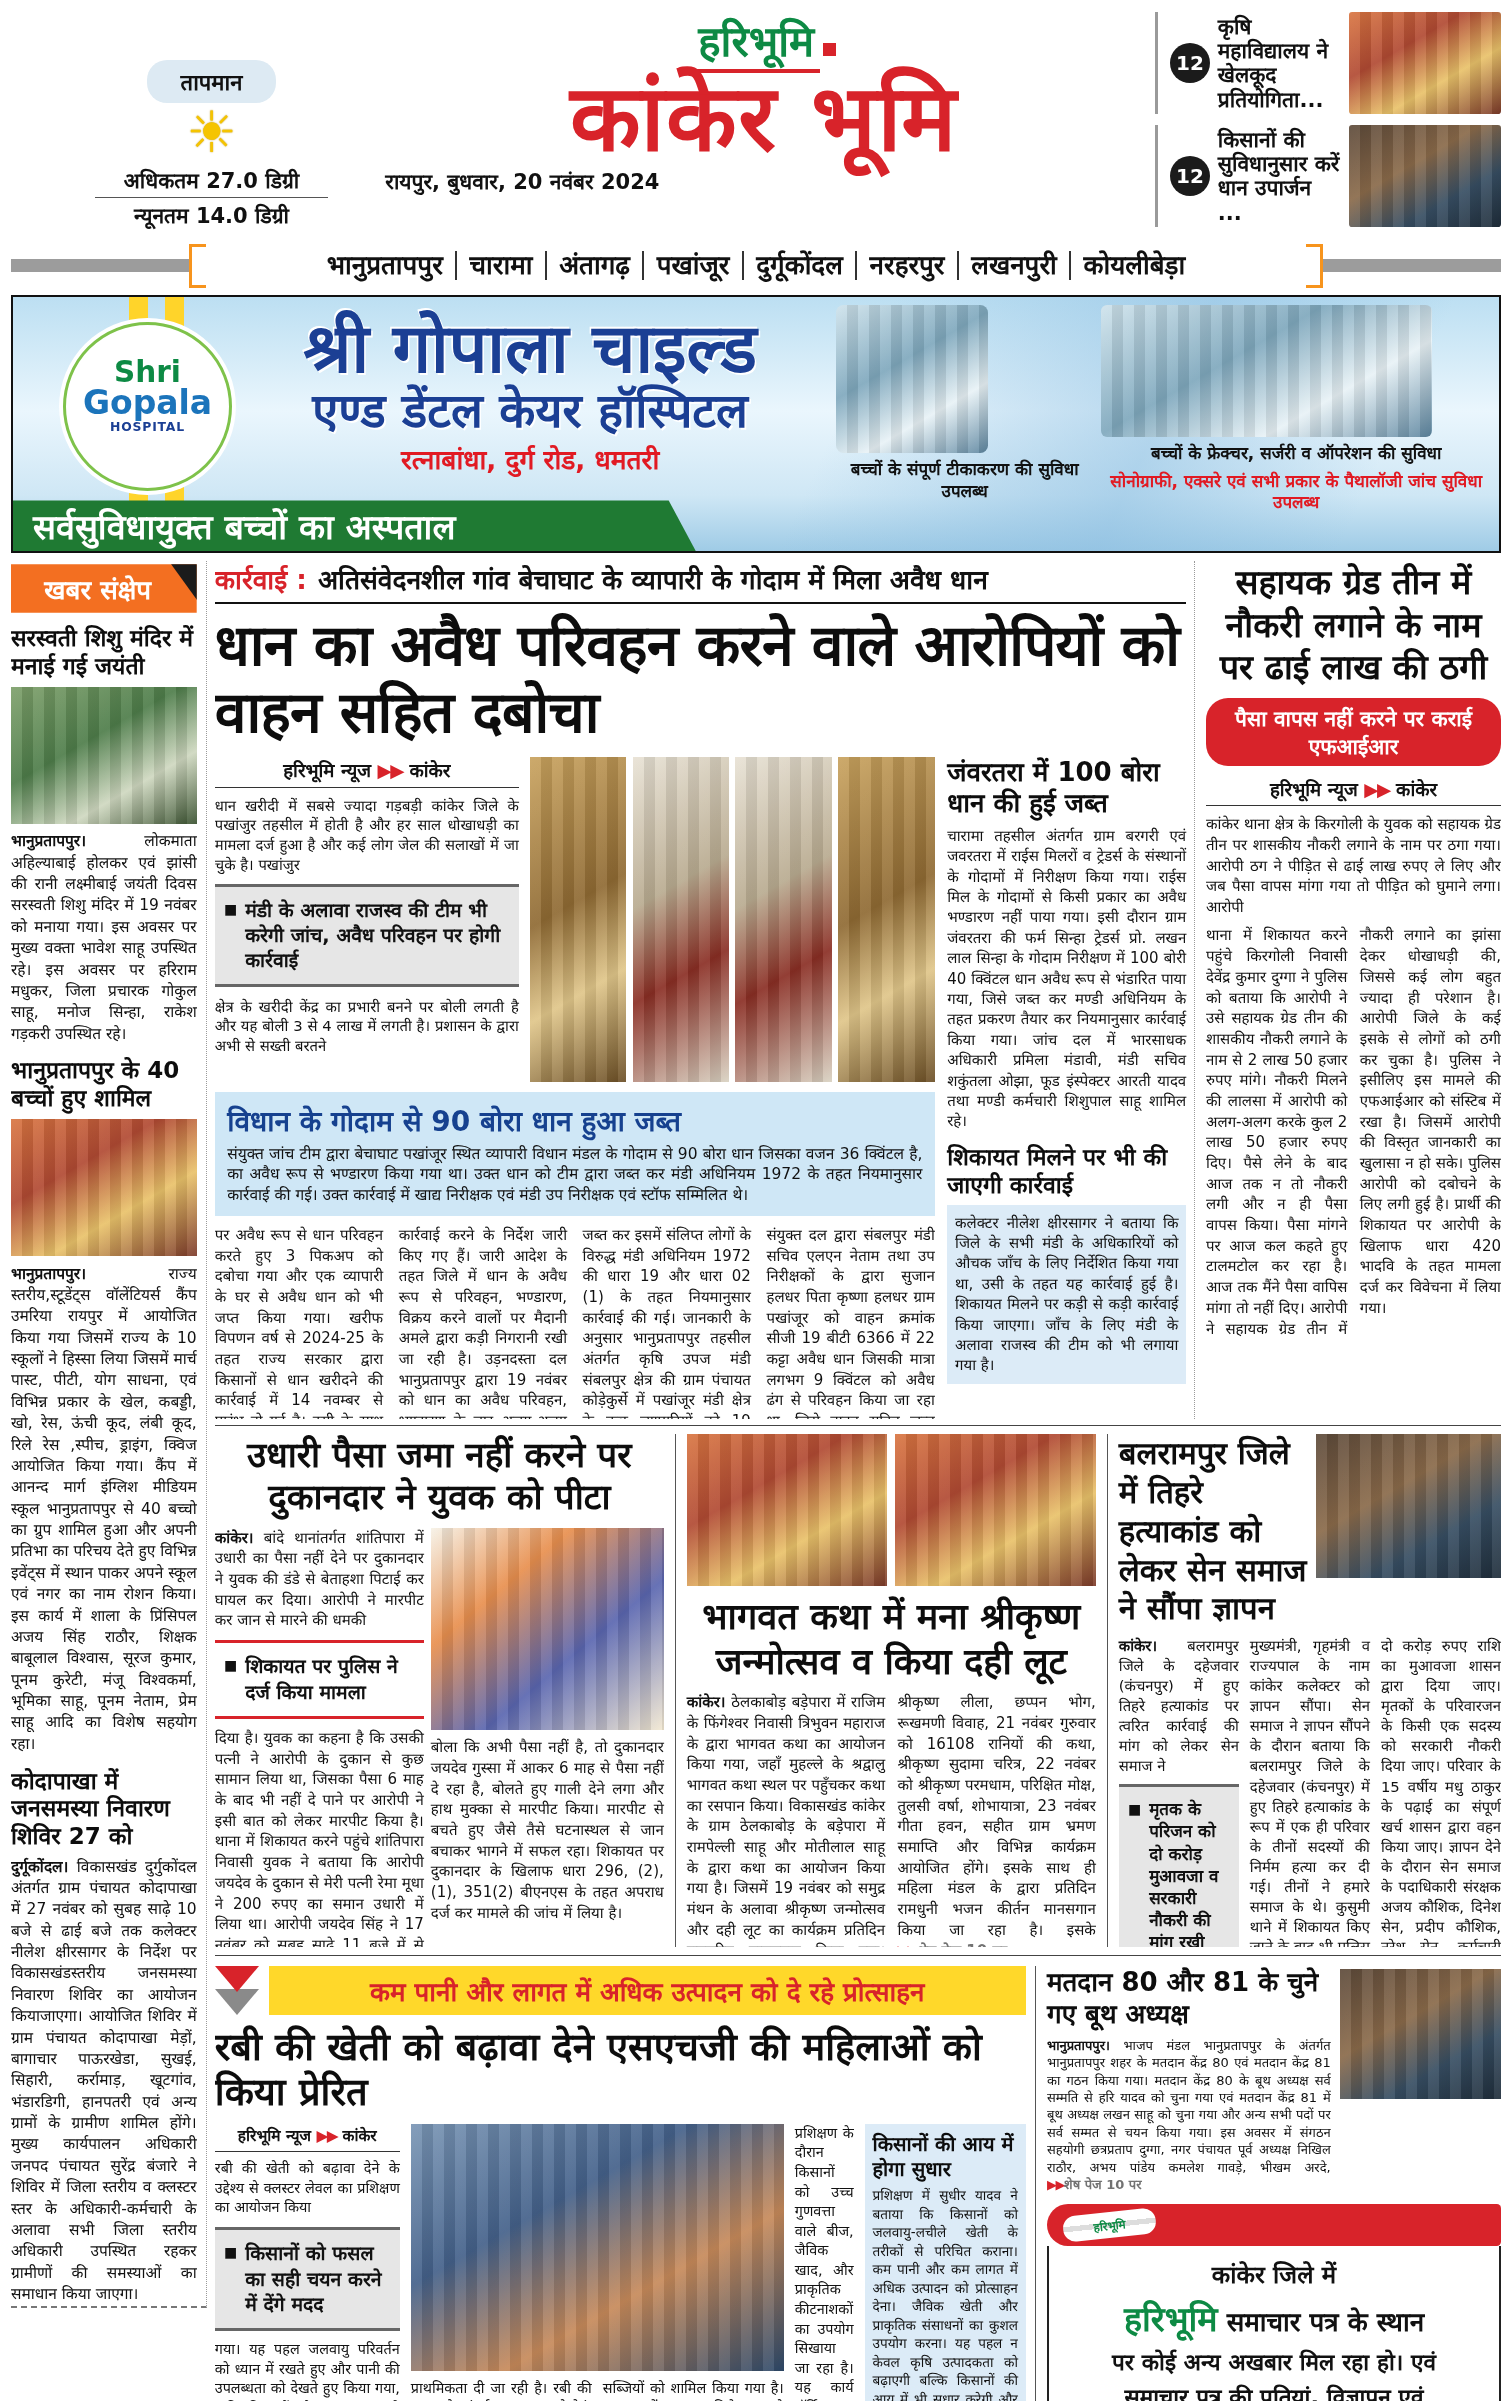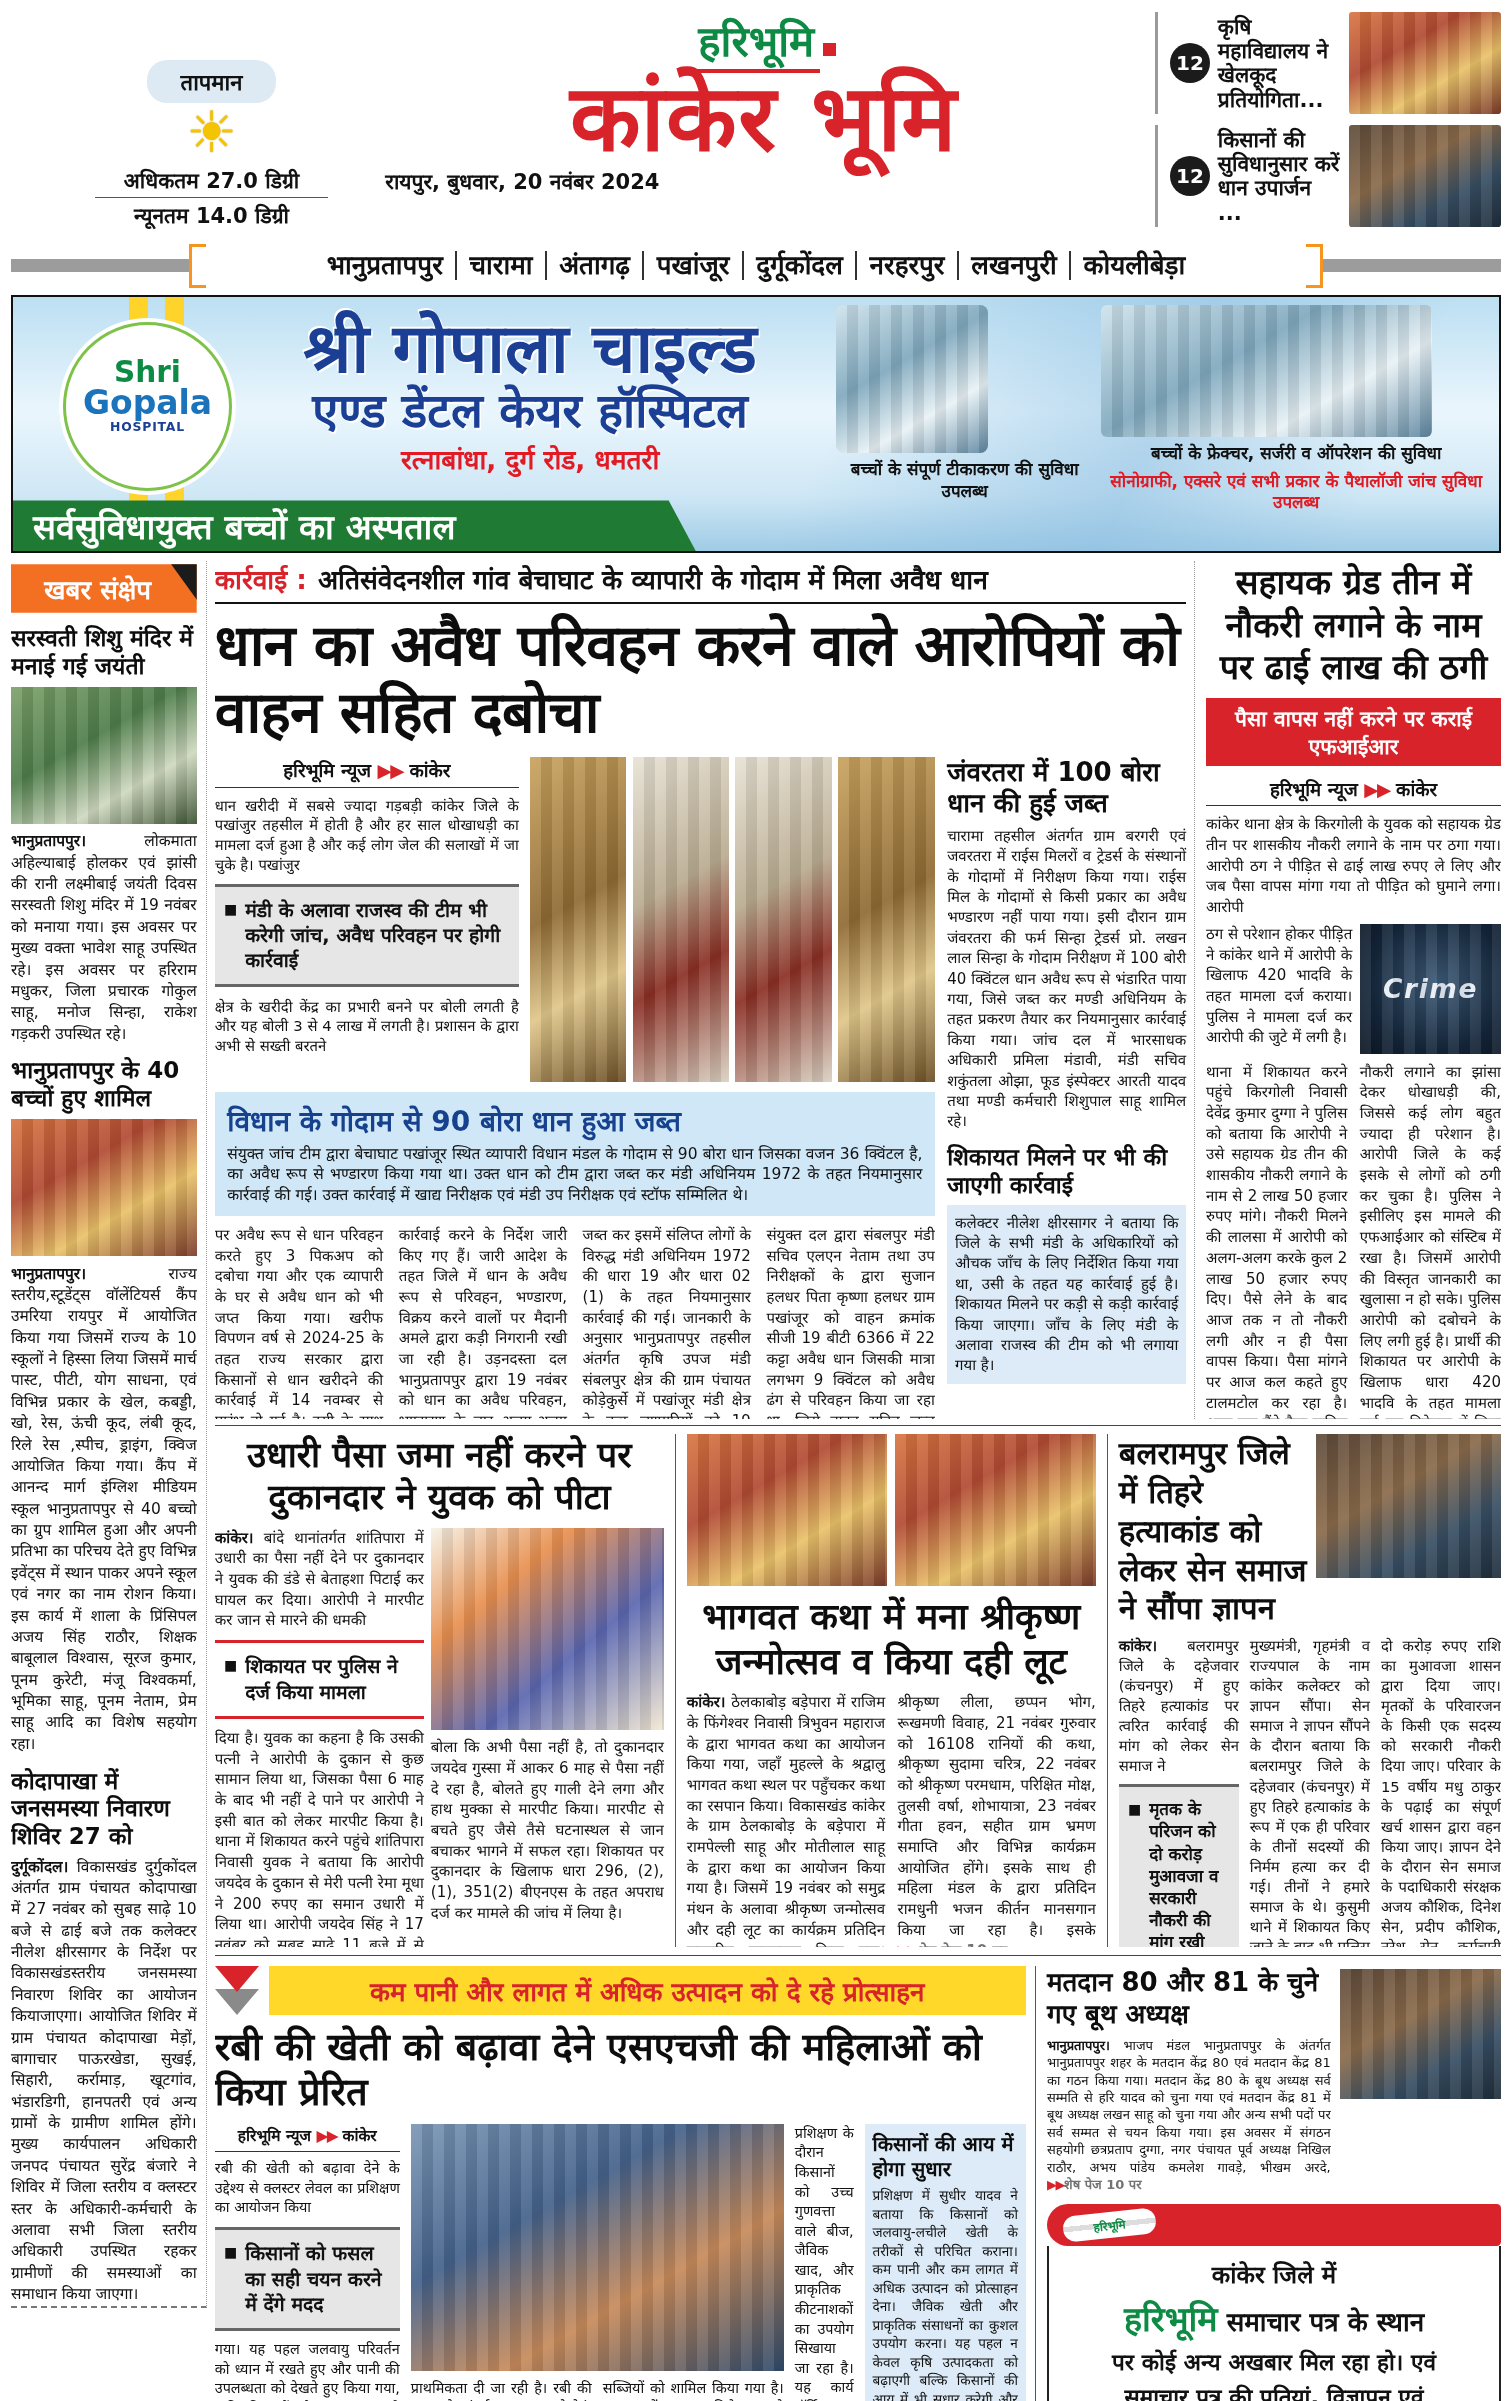--- a/index.html
+++ b/index.html
@@ -116,21 +116,21 @@
   .lead-cols p { font-size:15px; line-height:1.38; text-align:justify; }
   .jan { width:239px; flex:none; }
   .jan h3 { font-size:26px; line-height:1.2; margin-bottom:6.2px; }
   .jan p { font-size:15px; line-height:1.36; text-align:justify; }
   .complaint h3 { font-size:23px; line-height:1.25; margin:11px 0 4.7px 0; }
   .complaint .blue { background:#dcebf7; padding:7.8px; }
 
   
   .fraud { width:307px; flex:none; border-left:1.6px dotted #9a9a9a; padding-left:11px; }
   .fraud h2 { font-size:34px; line-height:1.25; text-align:center; }
-  .redband { background:#d8232a; color:#fff; font-size:21px; font-weight:800; text-align:center; padding:6.2px 4.7px; margin:9.3px 0; }
+  .redband { background:#d8232a; color:#fff; font-size:21px; font-weight:800; text-align:center; padding:6.2px 4.7px; margin:9.3px 0;border-radius:22px; }
   .fraud .byline { border-bottom:1.6px solid #333; }
   .fraud p { font-size:15px; line-height:1.38; text-align:justify; }
   .fraud-mid { display:flex; gap:7.8px; margin-top:6.2px; }
   .fraud-mid p { flex:1; }
   .fraud-mid .ph { width:141px; height:130px; flex:none; }
   .fraud-cols { margin-top:7.8px; column-count:2; column-gap:12.4px; height:419px; overflow:hidden; }
 
   
   .midband { display:flex; border-top:1.6px solid #444; margin-top:6.2px; padding-top:7.8px; height:522px; overflow:hidden; }
   .beat { width:460px; flex:none; padding-right:11px; }
@@ -352,26 +352,20 @@
 
         <article class="fraud">
           <h2>सहायक ग्रेड तीन में नौकरी लगाने के नाम पर ढाई लाख की ठगी</h2>
           <div class="redband">पैसा वापस नहीं करने पर कराई एफआईआर</div>
           <div class="byline">
             <span>हरिभूमि न्यूज</span>
             <span class="more-ic">▶▶</span>
             <span>कांकेर</span>
           </div>
           <p class="j">कांकेर थाना क्षेत्र के किरगोली के युवक को सहायक ग्रेड तीन पर शासकीय नौकरी लगाने के नाम पर ठगा गया। आरोपी ठग ने पीड़ित से ढाई लाख रुपए ले लिए और जब पैसा वापस मांगा गया तो पीड़ित को घुमाने लगा। आरोपी</p>
-          <div class="fraud-mid">
-            <p class="j">ठग से परेशान होकर पीड़ित ने कांकेर थाने में आरोपी के खिलाफ 420 भादवि के तहत मामला दर्ज कराया। पुलिस ने मामला दर्ज कर आरोपी की जुटे में लगी है।</p>
-            <div class="ph ph-crime">
-                <span>Crime</span>
-              </div>
-          </div>
           <div class="fraud-cols">
             <p class="j">थाना में शिकायत करने पहुंचे किरगोली निवासी देवेंद्र कुमार दुग्गा ने पुलिस को बताया कि आरोपी ने उसे सहायक ग्रेड तीन की शासकीय नौकरी लगाने के नाम से 2 लाख 50 हजार रुपए मांगे। नौकरी मिलने की लालसा में आरोपी को अलग-अलग करके कुल 2 लाख 50 हजार रुपए दिए। पैसे लेने के बाद आज तक न तो नौकरी लगी और न ही पैसा वापस किया। पैसा मांगने पर आज कल कहते हुए टालमटोल कर रहा है। आज तक मैंने पैसा वापिस मांगा तो नहीं दिए। आरोपी ने सहायक ग्रेड तीन में नौकरी लगाने का झांसा देकर धोखाधड़ी की, जिससे कई लोग बहुत ज्यादा ही परेशान है। आरोपी जिले के कई इसके से लोगों को ठगी कर चुका है। पुलिस ने इसीलिए इस मामले की एफआईआर को संस्टिब में रखा है। जिसमें आरोपी की विस्तृत जानकारी का खुलासा न हो सके। पुलिस आरोपी को दबोचने के लिए लगी हुई है। प्रार्थी की शिकायत पर आरोपी के खिलाफ धारा 420 भादवि के तहत मामला दर्ज कर विवेचना में लिया गया।</p>
           </div>
         </article>
       </div>
 
       <div class="midband">
 
         <article class="beat">
           <h2>उधारी पैसा जमा नहीं करने पर दुकानदार ने युवक को पीटा</h2>

